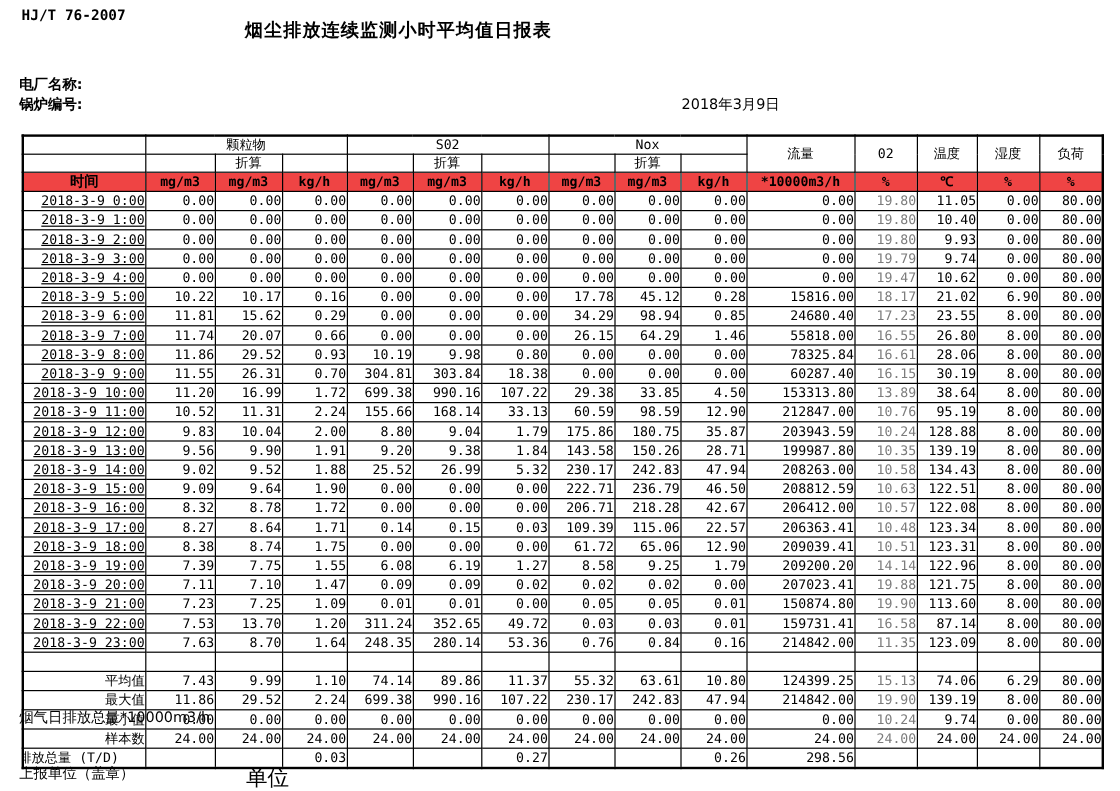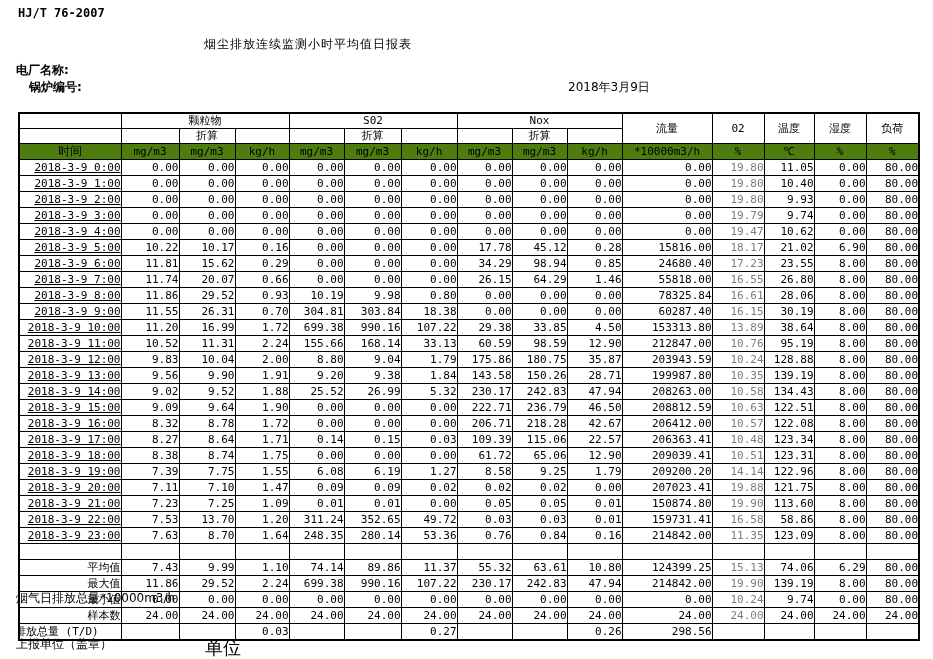--- a/index.html
+++ b/index.html
@@ -3,41 +3,41 @@
 <meta charset="utf-8">
 <style>
   html,body{margin:0;padding:0;}
   body{
     width:933px;height:659px;background:#ffffff;position:relative;
     font-family:"DejaVu Sans", sans-serif;color:#000;
     -webkit-font-smoothing:none;
   }
   .abs{position:absolute;white-space:nowrap;}
   .std-code{left:18px;top:6px;font-size:12px;font-weight:bold;font-family:"DejaVu Sans Mono",monospace;}
-  .title{left:204px;top:36px;font-size:12px;font-weight:normal;letter-spacing:1px;}
+  .title{left:204px;top:16px;font-size:15px;font-weight:bold;letter-spacing:1px;}
   .plant{left:16px;top:62px;font-size:12px;font-weight:bold;}
-  .boiler{left:16px;top:79px;font-size:12px;font-weight:bold;margin-left:13px;}
+  .boiler{left:16px;top:79px;font-size:12px;font-weight:bold;}
   .date{left:568px;top:79px;font-size:12px;}
   .foot1{left:16px;top:590px;font-size:12px;}
   .foot2{left:16px;top:636px;font-size:12px;}
   .foot3{left:205px;top:636px;font-size:18px;}
 
   table.report{
     position:absolute;left:18px;top:112px;width:900px;
     border-collapse:collapse;table-layout:fixed;
     border:2px solid #000;
   }
   table.report td{
     border:1px solid #000;padding:0;overflow:hidden;white-space:nowrap;
     font-size:11px;line-height:15px;height:15px;
     font-family:"DejaVu Sans Mono",monospace;
   }
   tr.hrow td{height:14px;line-height:14px;}
   td.ghead{text-align:center;font-size:12px;font-family:"DejaVu Sans",sans-serif;}
-  td.units{background:#4d7c0f;text-align:center;font-size:11px;}
+  td.units{background:#ef4444;text-align:center;font-size:11px;font-weight:bold;}
   td.units.cjk{font-size:12px;font-family:"DejaVu Sans",sans-serif;}
   td.time{text-align:right;padding-right:3px;text-decoration:underline;}
   td.num{text-align:right;padding-right:9px;}
   td.c10{color:#7c7c7c;}
   td.sum-label{text-align:right;padding-right:3px;font-size:12px;font-family:"DejaVu Sans",sans-serif;}
   td.sum-label.overflow{text-align:left;text-indent:-16px;}
 </style>
 </head>
 <body>
 
@@ -486,21 +486,21 @@
         <td class="num c1">13.70</td>
         <td class="num c2">1.20</td>
         <td class="num c3">311.24</td>
         <td class="num c4">352.65</td>
         <td class="num c5">49.72</td>
         <td class="num c6">0.03</td>
         <td class="num c7">0.03</td>
         <td class="num c8">0.01</td>
         <td class="num c9">159731.41</td>
         <td class="num c10">16.58</td>
-        <td class="num c11">58.86</td>
+        <td class="num c11">87.14</td>
         <td class="num c12">8.00</td>
         <td class="num c13">80.00</td>
       </tr>
       <tr>
         <td class="time">2018-3-9 23:00</td>
         <td class="num c0">7.63</td>
         <td class="num c1">8.70</td>
         <td class="num c2">1.64</td>
         <td class="num c3">248.35</td>
         <td class="num c4">280.14</td>

